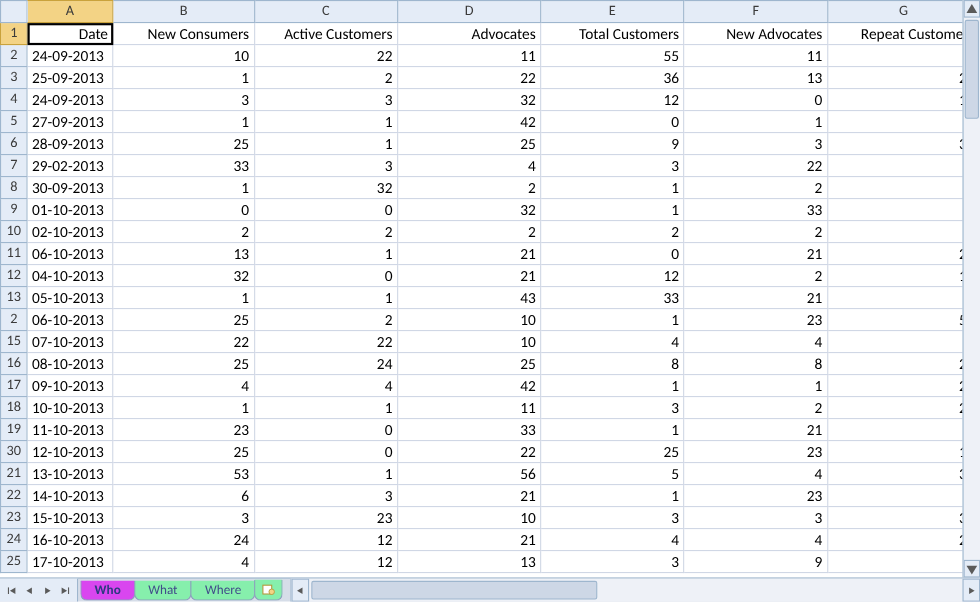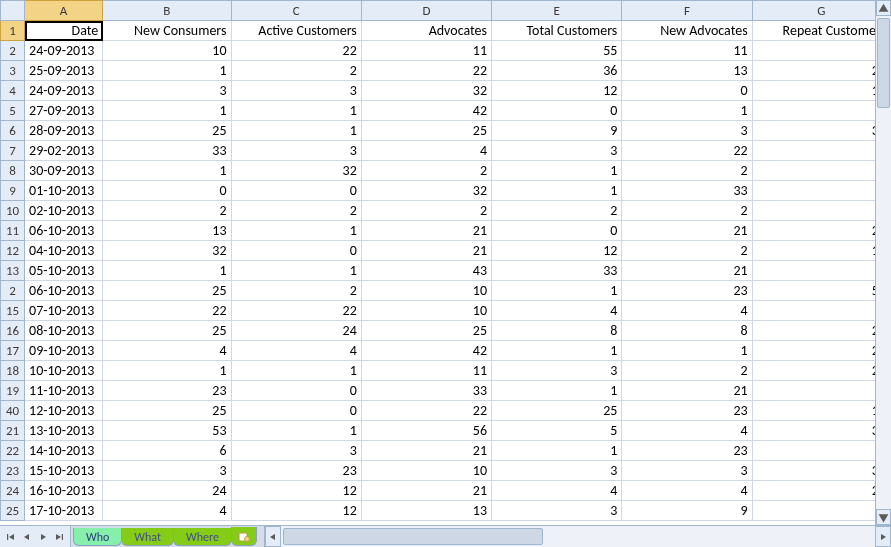--- a/index.html
+++ b/index.html
@@ -104,34 +104,34 @@
   }
   .nav-btn svg { width: 8px; height: 8px; }
   .tabs {
     display: flex;
     align-items: flex-end;
     padding-left: 2px;
     flex: 0 0 auto;
   }
   .tab {
     padding: 2px 12px 1px 12px;
-    background: #84cc16;
+    background: #86efac;
     border: 1px solid #8ba0bc;
     border-top: none;
     border-bottom-left-radius: 6px;
     border-bottom-right-radius: 6px;
     margin-right: -1px;
     color: #424d8a;
     cursor: pointer;
     position: relative;
     top: -1px;
   }
   .tab.active {
-    background: #86efac;
-    font-weight: normal;
+    background: #d946ef;
+    font-weight: bold;
     color: #2b3a7f;
     z-index: 2;
   }
   .tab.new-sheet {
     padding: 2px 6px;
     color: #7c6b2d;
   }
   .tab.new-sheet svg { width: 12px; height: 10px; vertical-align: middle; }
   .hscroll-track {
     flex: 1;
@@ -405,21 +405,21 @@
           <th class="row-header">19</th>
           <td class="text">11-10-2013</td>
           <td class="num">23</td>
           <td class="num">0</td>
           <td class="num">33</td>
           <td class="num">1</td>
           <td class="num">21</td>
           <td class="num">4</td>
         </tr>
         <tr>
-          <th class="row-header">40</th>
+          <th class="row-header">30</th>
           <td class="text">12-10-2013</td>
           <td class="num">25</td>
           <td class="num">0</td>
           <td class="num">22</td>
           <td class="num">25</td>
           <td class="num">23</td>
           <td class="num">11</td>
         </tr>
         <tr>
           <th class="row-header">21</th>

